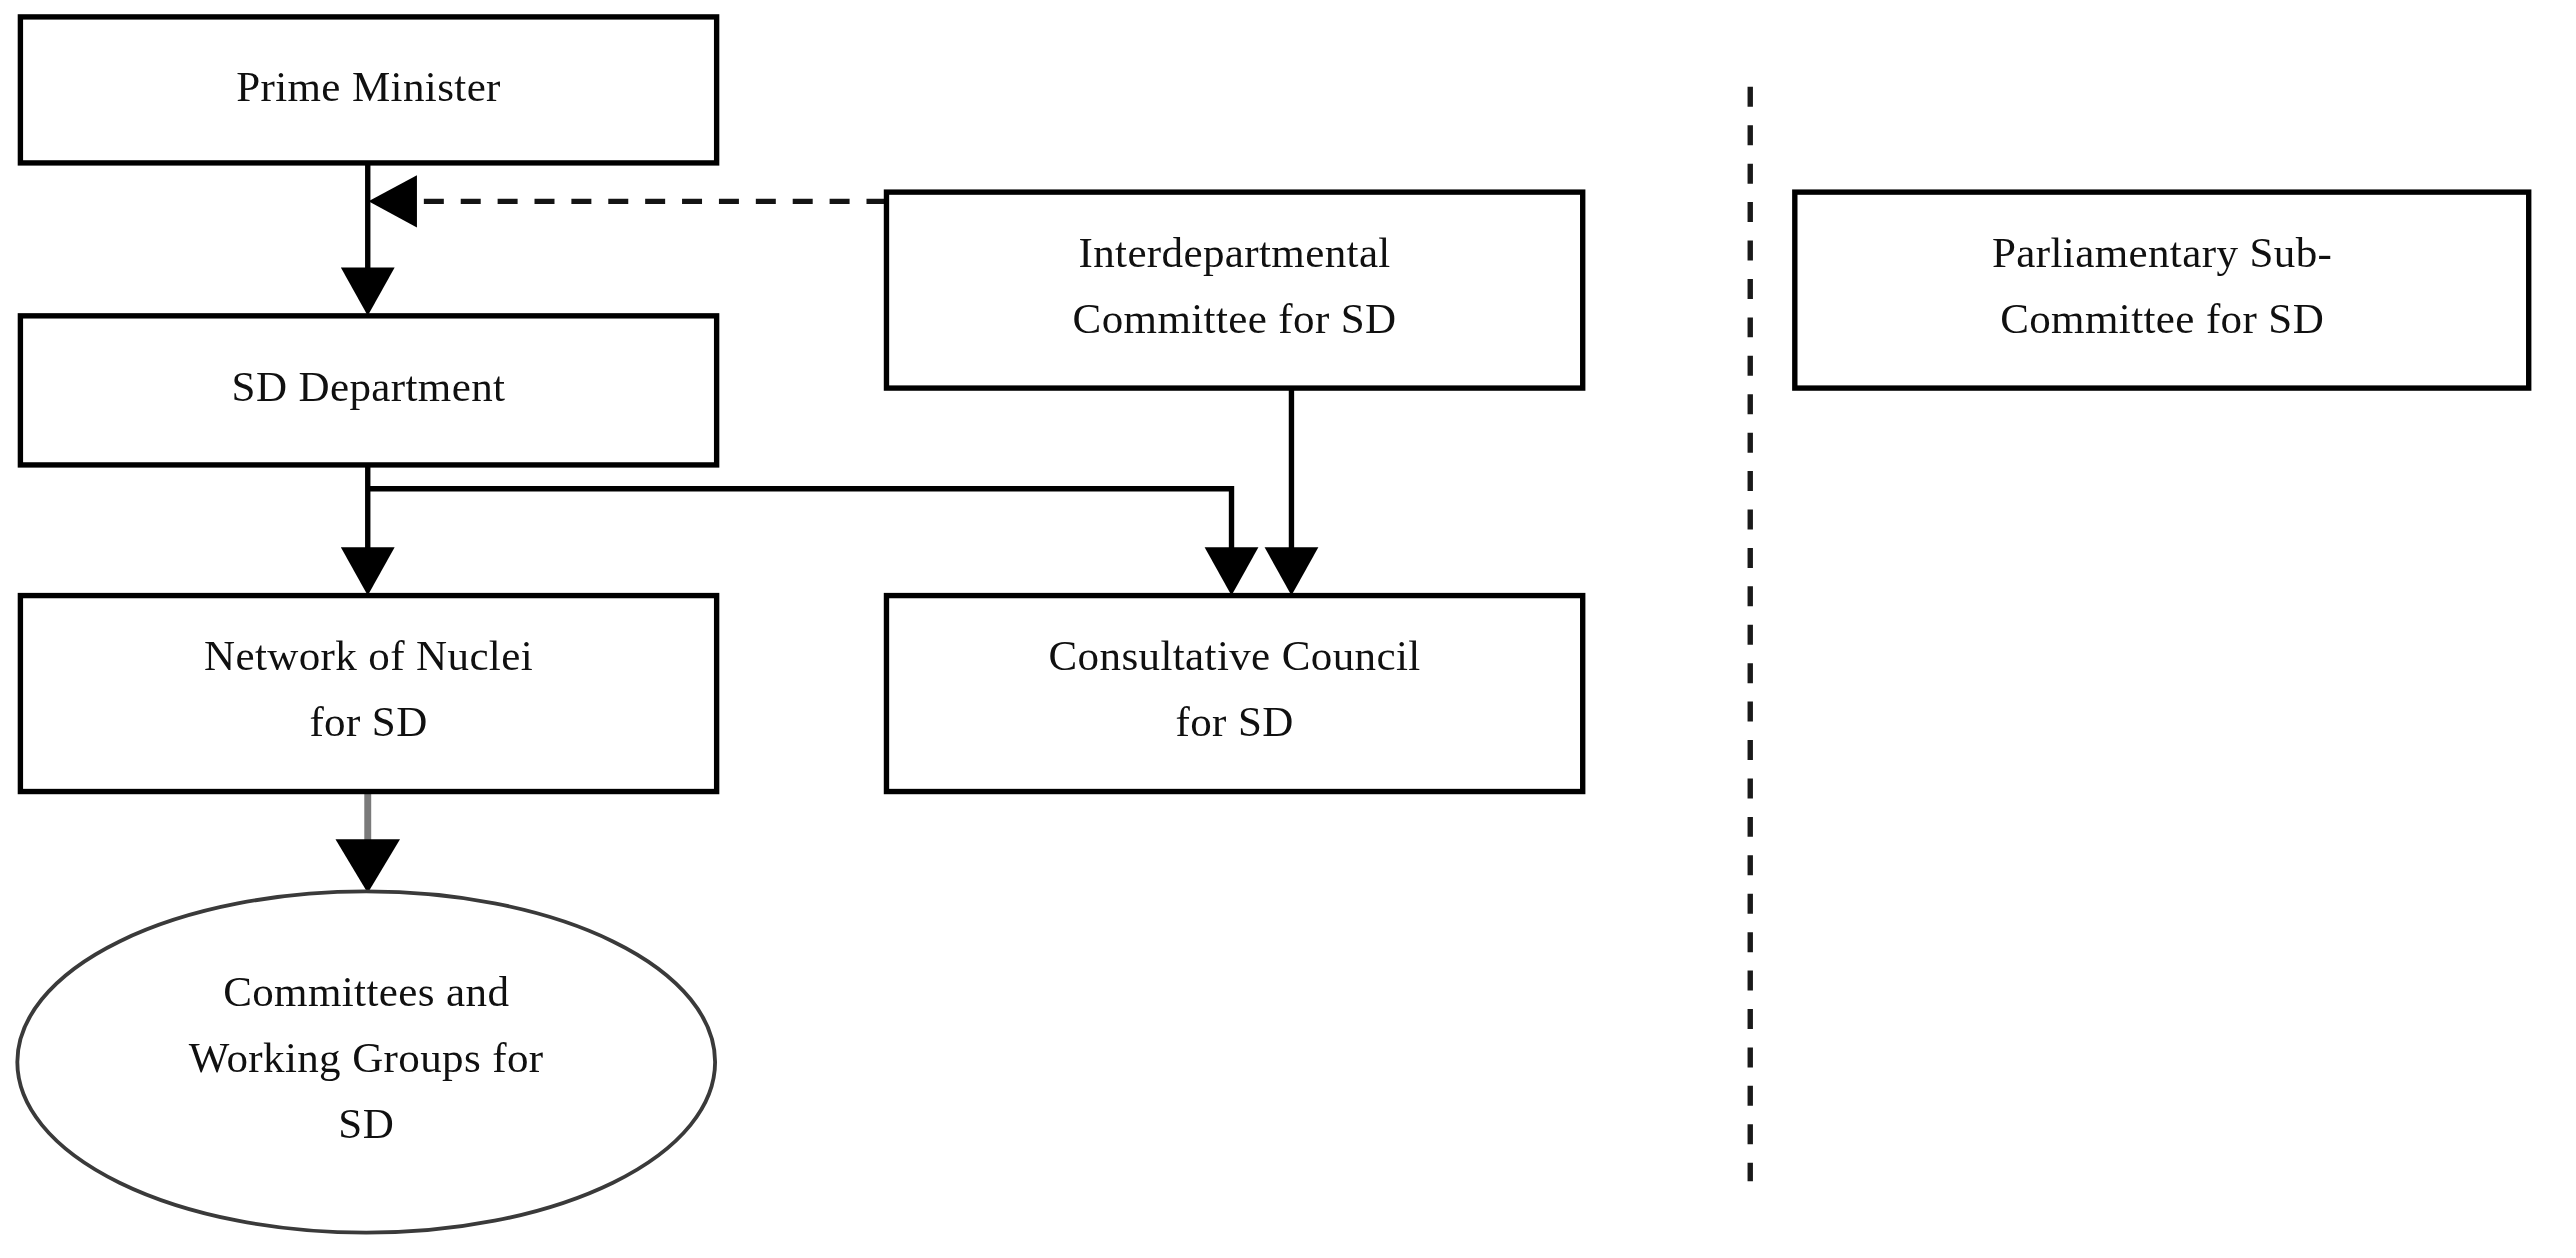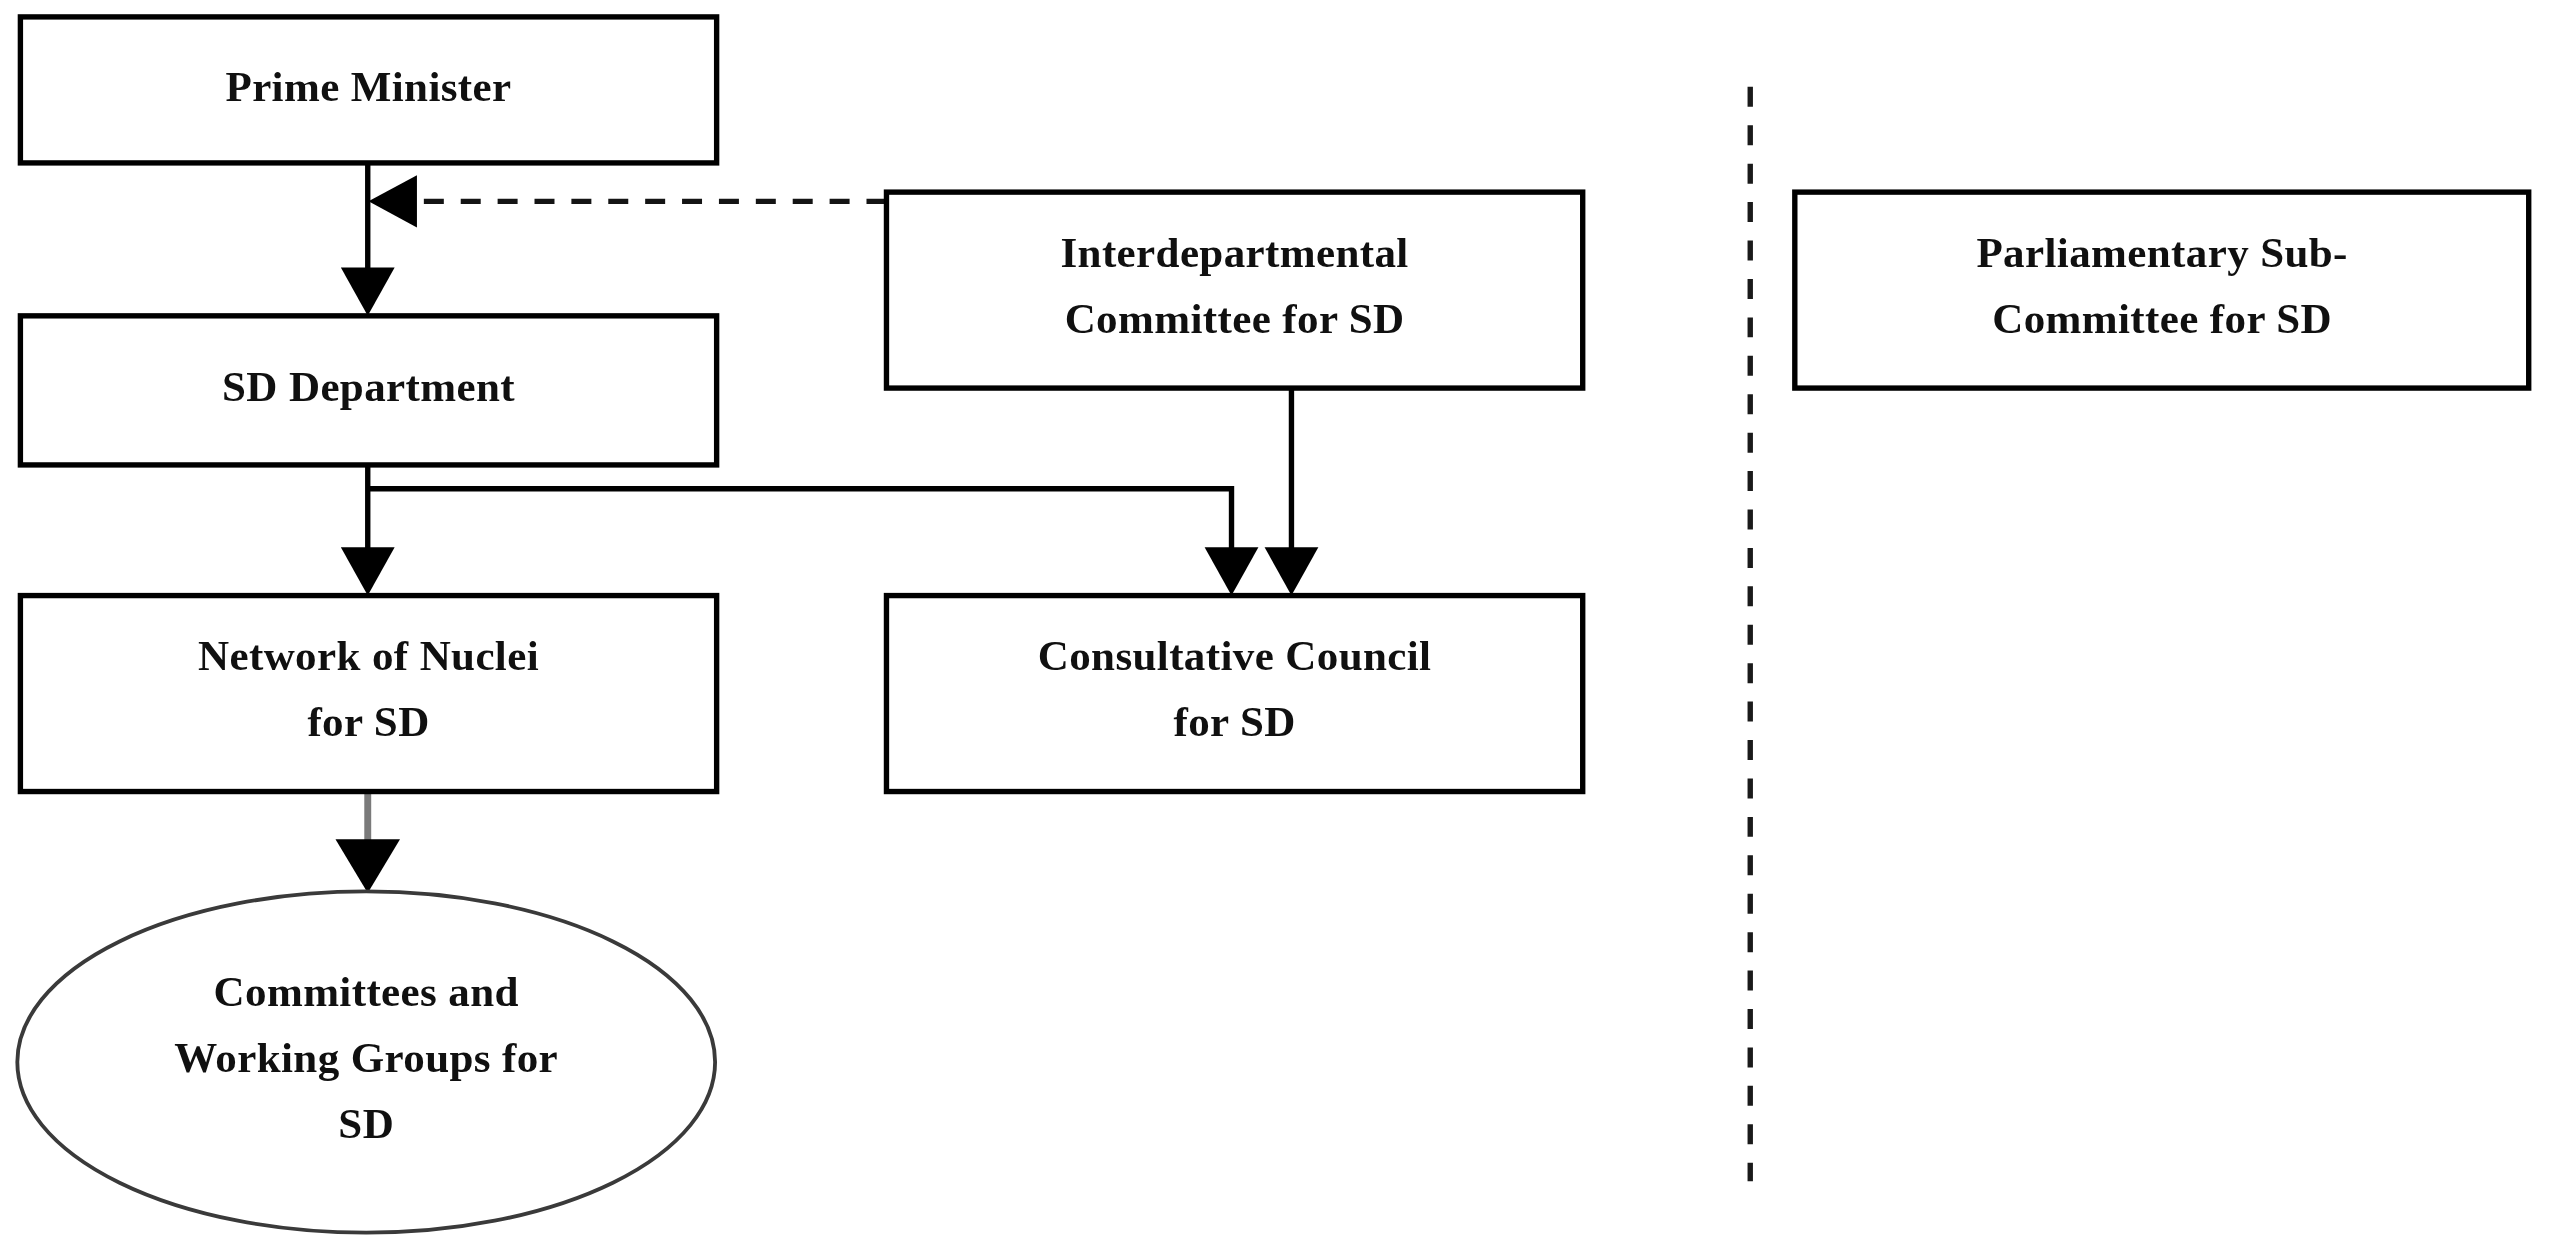--- a/index.html
+++ b/index.html
@@ -10,21 +10,20 @@
   }
   body {
     font-family: "Liberation Serif", "DejaVu Serif", serif;
   }
   #diagram-root {
     position: relative;
     width: 2576px;
     height: 1258px;
     background: #ffffff;
     overflow: hidden;
-    font-weight: bold;
   }
   svg#diagram-svg {
     display: block;
     width: 2576px;
     height: 1258px;
   }
   .node-box {
     fill: #ffffff;
     stroke: #000000;
     stroke-width: 7;

